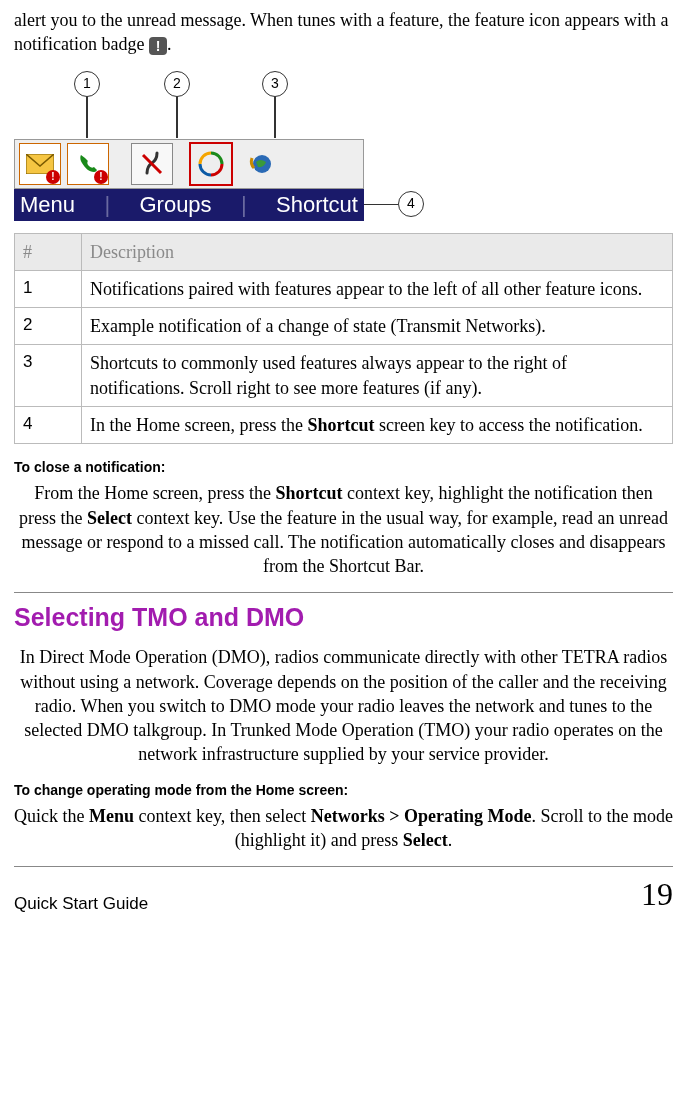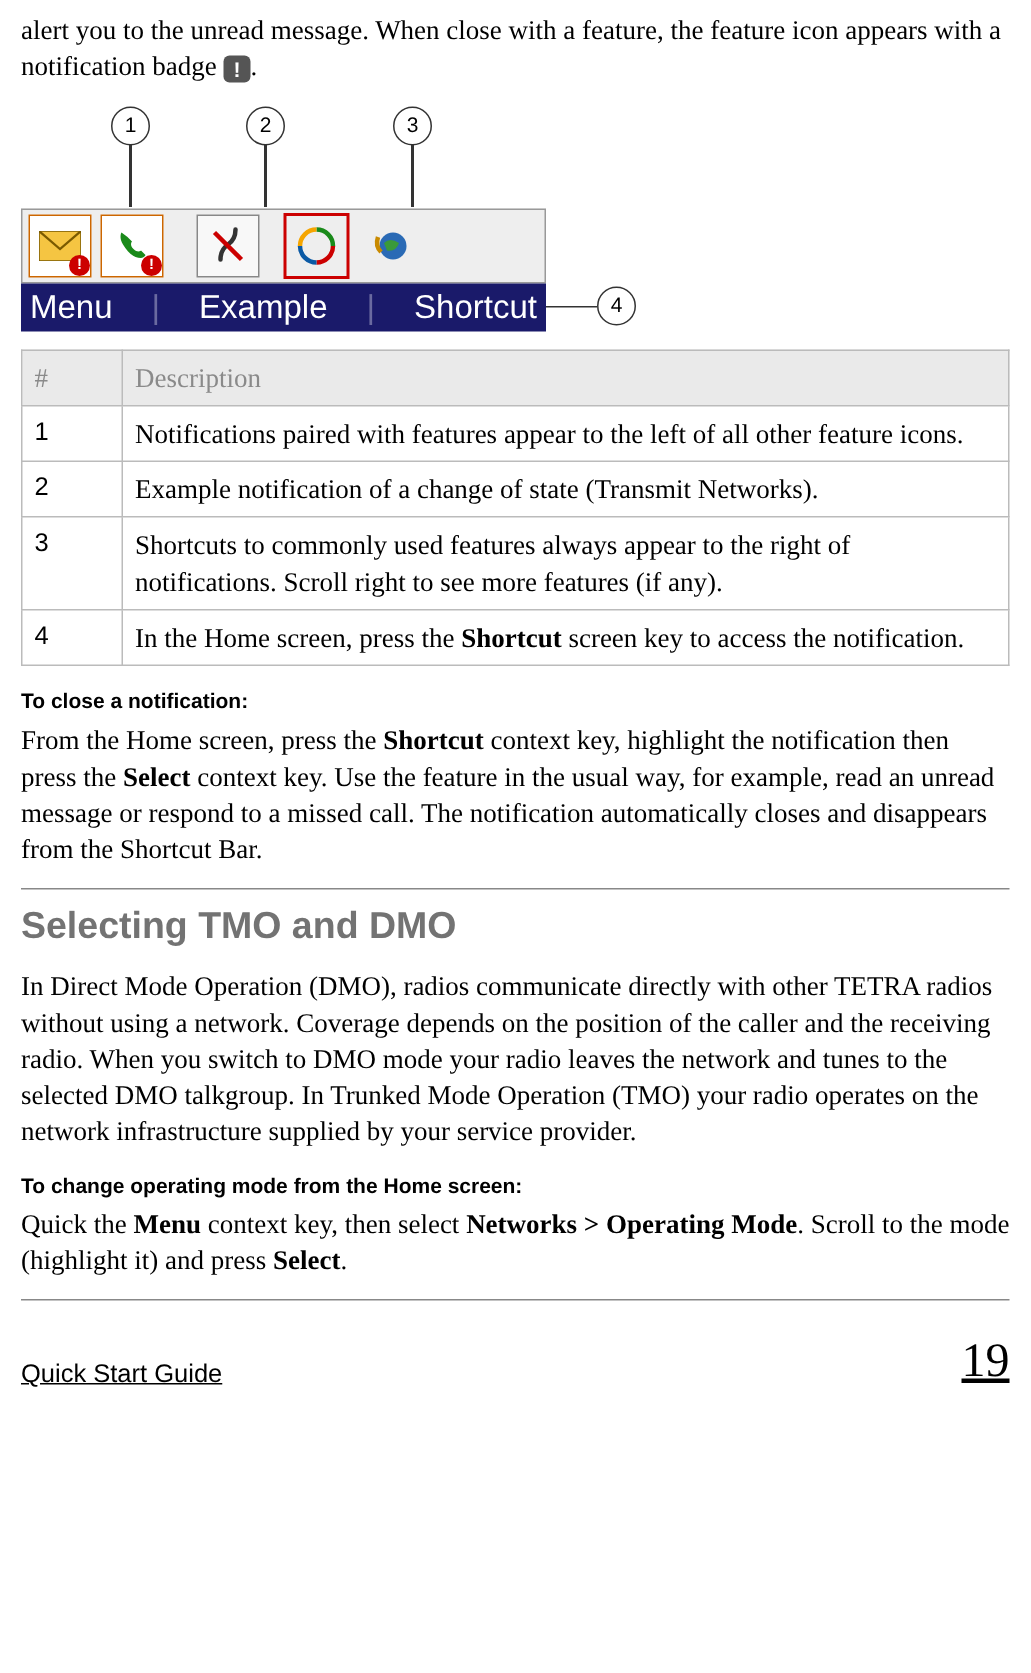--- a/index.html
+++ b/index.html
@@ -145,52 +145,51 @@
       font-family: Arial, sans-serif;
       font-size: 17px;
     }
 
     .sub-heading {
       font-family: Arial, Helvetica, sans-serif;
       font-weight: bold;
       font-size: 14px;
       margin: 10px 0 4px 0;
     }
-    p.body { margin: 2px 0 14px 0; }
+    p.body { margin: 2px 0 14px 0; text-align: center; }
     hr { border: none; border-top: 1px solid #888; margin: 6px 0 8px 0; }
     .section-title {
       font-family: Arial, Helvetica, sans-serif;
       font-weight: bold;
       font-size: 25px;
-      color: #737373;
+      color: #a21caf;
       margin: 4px 0 10px 0;
     }
     .footer {
       border-top: 1px solid #888;
       display: flex;
       justify-content: space-between;
       align-items: flex-end;
-      padding-top: 18px;
-      text-decoration: underline;
+      padding-top: 6px;
     }
     .footer-left {
       font-family: 'Comic Sans MS', cursive, sans-serif;
       font-size: 17px;
     }
     .footer-right {
       font-family: Georgia, serif;
       font-size: 32px;
     }
     b { font-weight: bold; }
   </style>
 </head>
 <body>
 
 <p class="intro-para">
-  <span>alert you to the unread message. When close with a feature, the feature icon appears with a notification badge </span><span class="badge-icon">!</span><span>.</span>
+  <span>alert you to the unread message. When tunes with a feature, the feature icon appears with a notification badge </span><span class="badge-icon">!</span><span>.</span>
 </p>
 
 <div class="diagram">
 
   <div class="callout" style="top:4px; left:66px;">1</div>
   <div class="callout-line" style="top:29px; left:78px; height:42px;"></div>
 
   <div class="callout" style="top:4px; left:156px;">2</div>
   <div class="callout-line" style="top:29px; left:168px; height:42px;"></div>
 
@@ -235,21 +234,21 @@
           <circle cx="16" cy="14" r="9" fill="#2a6ab5"></circle>
           <path d="M10 12 Q14 8 20 12 Q18 18 12 17 Z" fill="#3a9a3a"></path>
           <path d="M6 8 Q4 14 8 18" stroke="#c98a00" stroke-width="3" fill="none"></path>
         </svg>
     </div>
   </div>
 
   <div class="soft-keys">
     <span>Menu</span>
     <span class="soft-key-sep">|</span>
-    <span>Example</span>
+    <span>Groups</span>
     <span class="soft-key-sep">|</span>
     <span>Shortcut</span>
   </div>
 </div>
 
 <table class="desc">
   <tbody>
       <tr>
     <th>#</th>
     <th>Description</th>

